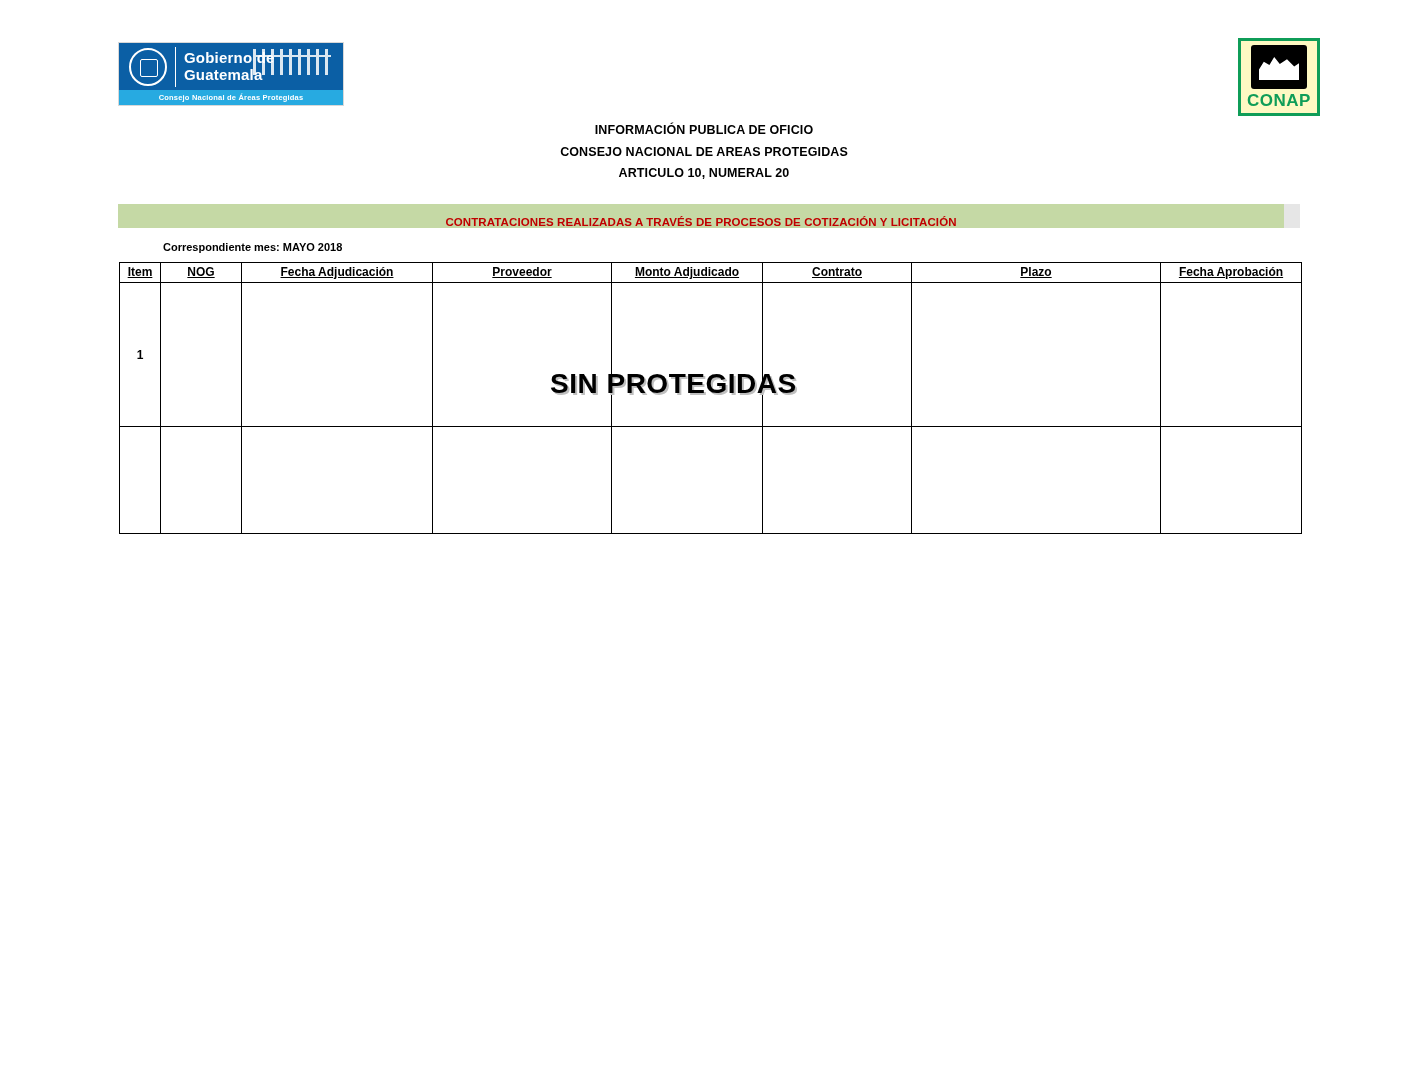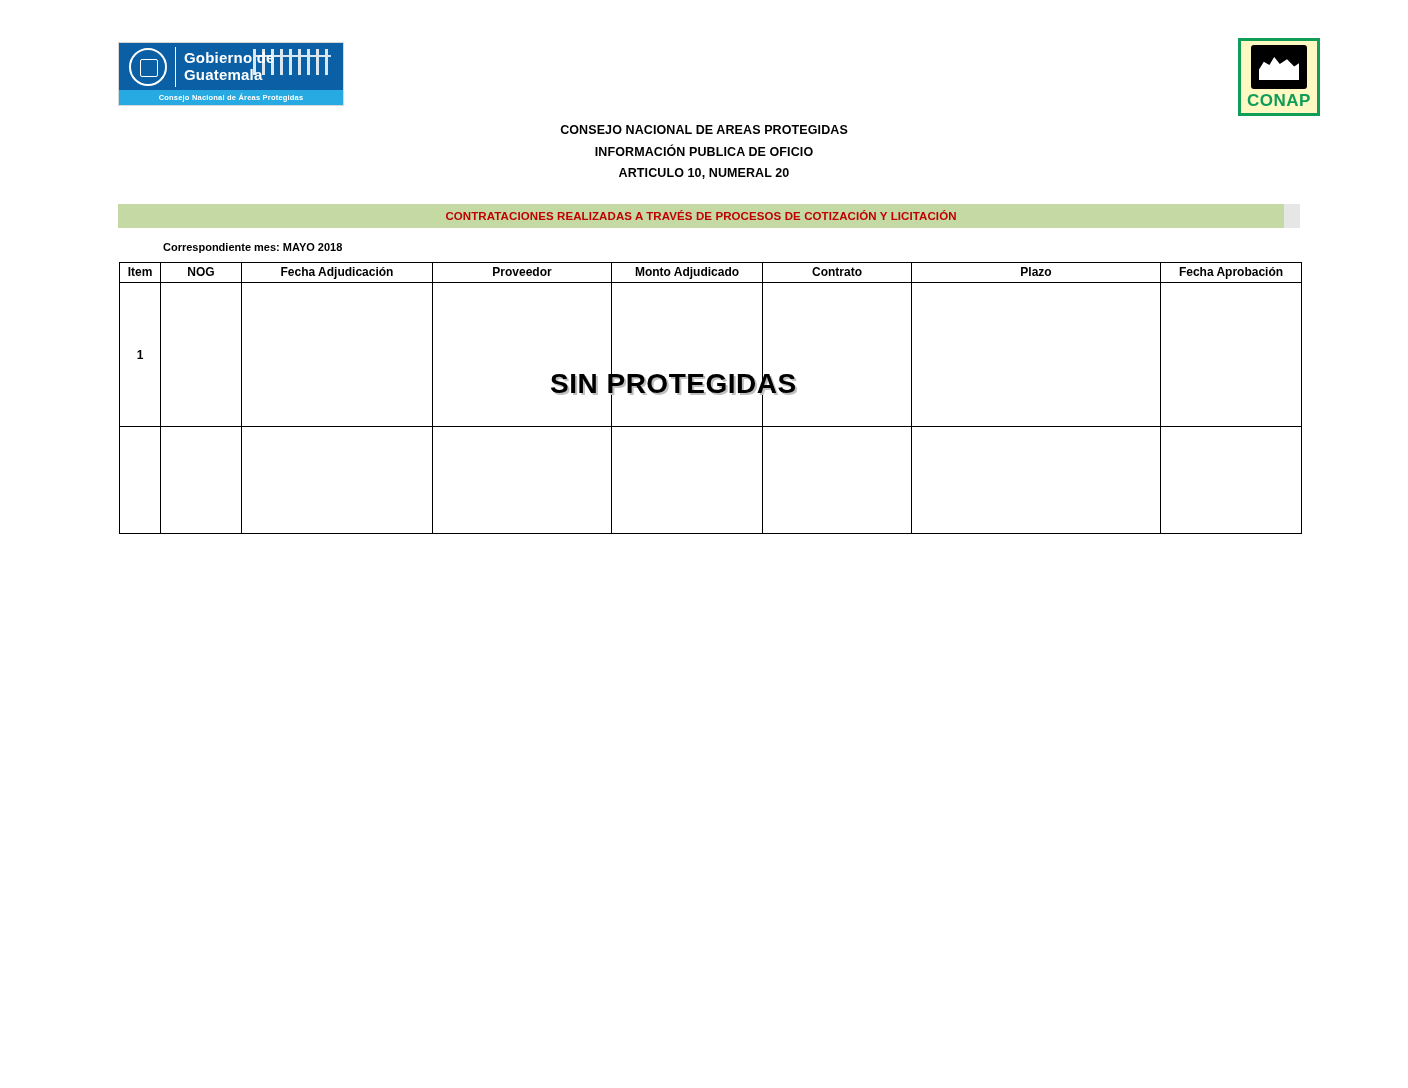--- a/index.html
+++ b/index.html
@@ -156,21 +156,21 @@
     height: 24px;
   }
   .banner {
     position: absolute;
     left: 0;
     top: 0;
     width: 1166px;
     height: 24px;
     background: #c5d9a5;
     display: flex;
-    align-items: center;
+    align-items: flex-end;
     justify-content: center;
   }
   .banner-shadow {
     position: absolute;
     left: 1166px;
     top: 0;
     width: 16px;
     height: 24px;
     background: #e6e6e6;
   }
@@ -204,20 +204,21 @@
     padding: 0;
     font-size: 12px;
     font-weight: bold;
     text-align: center;
     vertical-align: middle;
   }
   .tbl thead th {
     height: 19px;
     line-height: 19px;
     font-weight: bold;
+    text-decoration: underline;
   }
   .tbl tbody tr.row-1 td { height: 143px; }
   .tbl tbody tr.row-2 td { height: 106px; }
   .cell-item { font-weight: normal; font-size: 12.5px; }
 
   
   .c-item { width: 40px; }
   .c-nog { width: 80px; }
   .c-fecha-adj { width: 190px; }
   .c-prov { width: 178px; }
@@ -251,22 +252,22 @@
   </div>
   <div class="logo-gov-bottom">Consejo Nacional de Áreas Protegidas</div>
 </div>
 
 <div class="logo-conap">
   <div class="logo-conap-glyph"></div>
   <div class="logo-conap-text">CONAP</div>
 </div>
 
 <div class="doc-header">
+  <div>INFORMACIÓN PUBLICA DE OFICIO</div>
   <div>CONSEJO NACIONAL DE AREAS PROTEGIDAS</div>
-  <div>INFORMACIÓN PUBLICA DE OFICIO</div>
   <div>ARTICULO 10, NUMERAL 20</div>
 </div>
 
 <div class="banner-wrap">
   <div class="banner">
     <span class="banner-text">CONTRATACIONES REALIZADAS A TRAVÉS DE PROCESOS DE COTIZACIÓN Y LICITACIÓN</span>
   </div>
   <div class="banner-shadow"></div>
 </div>
 

